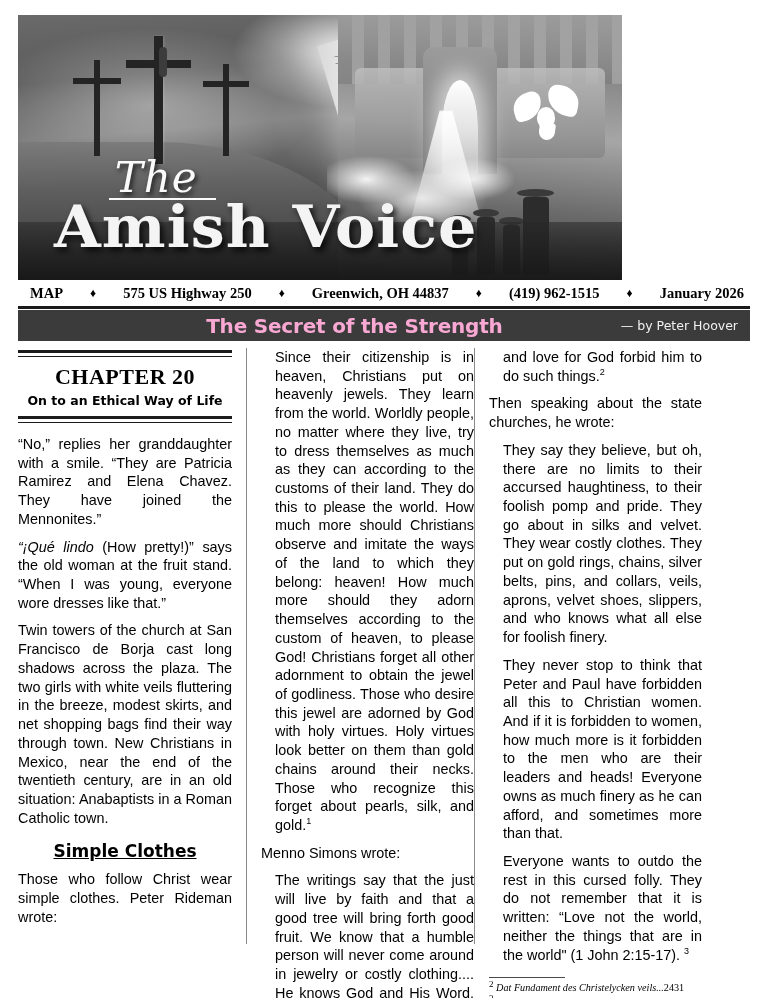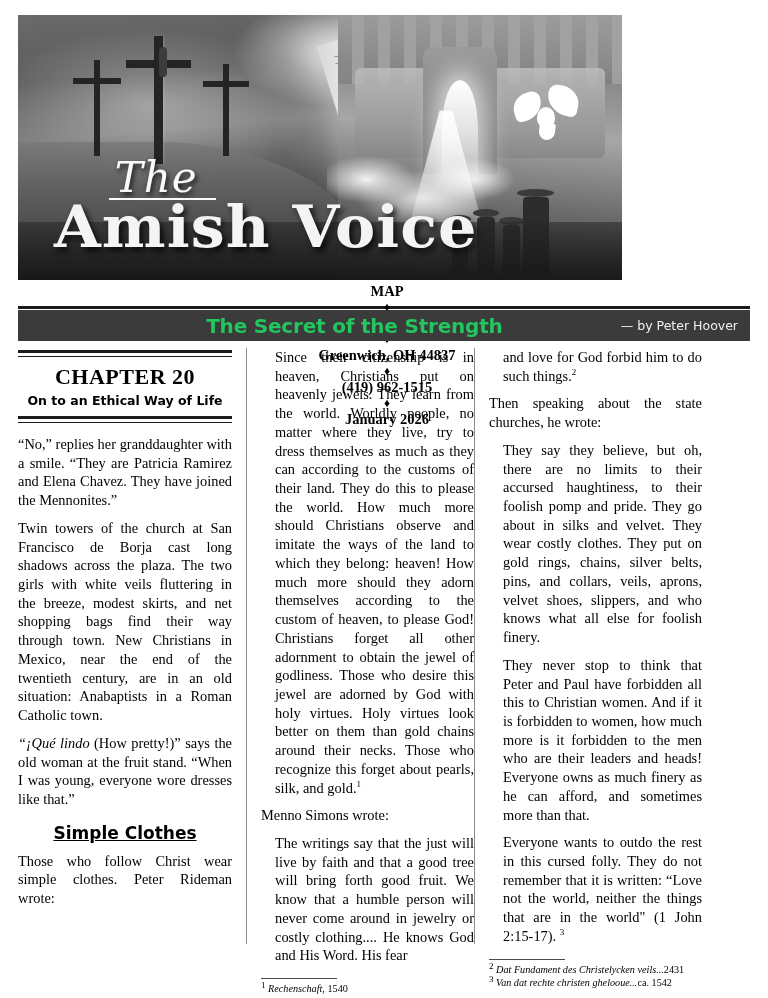--- a/index.html
+++ b/index.html
@@ -152,34 +152,33 @@
 
   
   .addrline{
     position:absolute;left:18px;top:283px;width:732px;height:26px;
     display:flex;align-items:center;justify-content:space-between;
     font-family:"Liberation Serif", serif;
     font-weight:700;font-size:14.5px;
     border-bottom:3px solid #1a1a1a;
     box-sizing:border-box;
     padding:0 6px 2px 12px;
-    flex-direction:column;
   }
   .addrline .sep{font-size:12px;}
 
   
   .titlebar{
     position:absolute;left:18px;top:310px;width:732px;height:31px;
     background:#3b3b3b;
     display:flex;align-items:center;
     box-sizing:border-box;padding:0 12px 0 0;
   }
   .titlebar .t{
     flex:1;text-align:center;
-    color:#22c55e;
+    color:#f9a8d4;
     font-family:"DejaVu Sans", sans-serif;
     font-weight:700;font-size:20px;
     letter-spacing:-.2px;
     padding-left:70px;
   }
   .titlebar .byline{
     color:#f0f0f0;
     font-family:"DejaVu Sans", sans-serif;
     font-size:12.5px;
     white-space:nowrap;
@@ -224,21 +223,21 @@
   }
   .subhead{
     text-align:center;
     font-family:"DejaVu Sans", sans-serif;
     font-weight:700;font-size:17px;
     margin:14px 0 9px 0;
     text-decoration:underline;
   }
   p.body{
     margin:0 0 9px 0;
-    font-family:Liberation Serif, serif;
+    font-family:Liberation Sans, sans-serif;
     font-size:14.4px;
     line-height:1.30;
     text-align:justify;
     text-justify:inter-word;
     hyphens:auto;
     -webkit-hyphens:auto;
   }
   p.body.quote{
     padding-left:14px;
   }
@@ -361,24 +360,24 @@
 <div class="body3">
 
   <div class="col c1">
     <div class="flow">
       <div class="rule-dbl"></div>
       <h1 class="chapnum">CHAPTER 20</h1>
       <h2 class="chapsub">On to an Ethical Way of Life</h2>
       <div class="rule-dbl below"></div>
 
       <p class="body">“No,” replies her granddaughter with a smile. “They are Patricia Ramirez and Elena Chavez. They have joined the Mennonites.”</p>
-      <p class="body">Twin towers of the church at San Francisco de Borja cast long shadows across the plaza. The two girls with white veils fluttering in the breeze, modest skirts, and net shopping bags find their way through town. New Christians in Mexico, near the end of the twentieth century, are in an old situation: Anabaptists in a Roman Catholic town.</p>
       <p class="body">
         <span class="it">“¡Qué lindo</span><span> (How pretty!)” says the old woman at the fruit stand. “When I was young, everyone wore dresses like that.”</span>
       </p>
+      <p class="body">Twin towers of the church at San Francisco de Borja cast long shadows across the plaza. The two girls with white veils fluttering in the breeze, modest skirts, and net shopping bags find their way through town. New Christians in Mexico, near the end of the twentieth century, are in an old situation: Anabaptists in a Roman Catholic town.</p>
 
       <h3 class="subhead">Simple Clothes</h3>
       <p class="body">Those who follow Christ wear simple clothes. Peter Rideman wrote:</p>
     </div>
   </div>
 
   <div class="col c2">
     <div class="flow">
       <p class="body quote"><span>Since their citizenship is in heaven, Christians put on heavenly jewels. They learn from the world. Worldly people, no matter where they live, try to dress themselves as much as they can according to the customs of their land. They do this to please the world. How much more should Christians observe and imitate the ways of the land to which they belong: heaven! How much more should they adorn themselves according to the custom of heaven, to please God! Christians forget all other adornment to obtain the jewel of godliness. Those who desire this jewel are adorned by God with holy virtues. Holy virtues look better on them than gold chains around their necks. Those who recognize this forget about pearls, silk, and gold.</span><sup>1</sup></p>
       <p class="body">Menno Simons wrote:</p>

